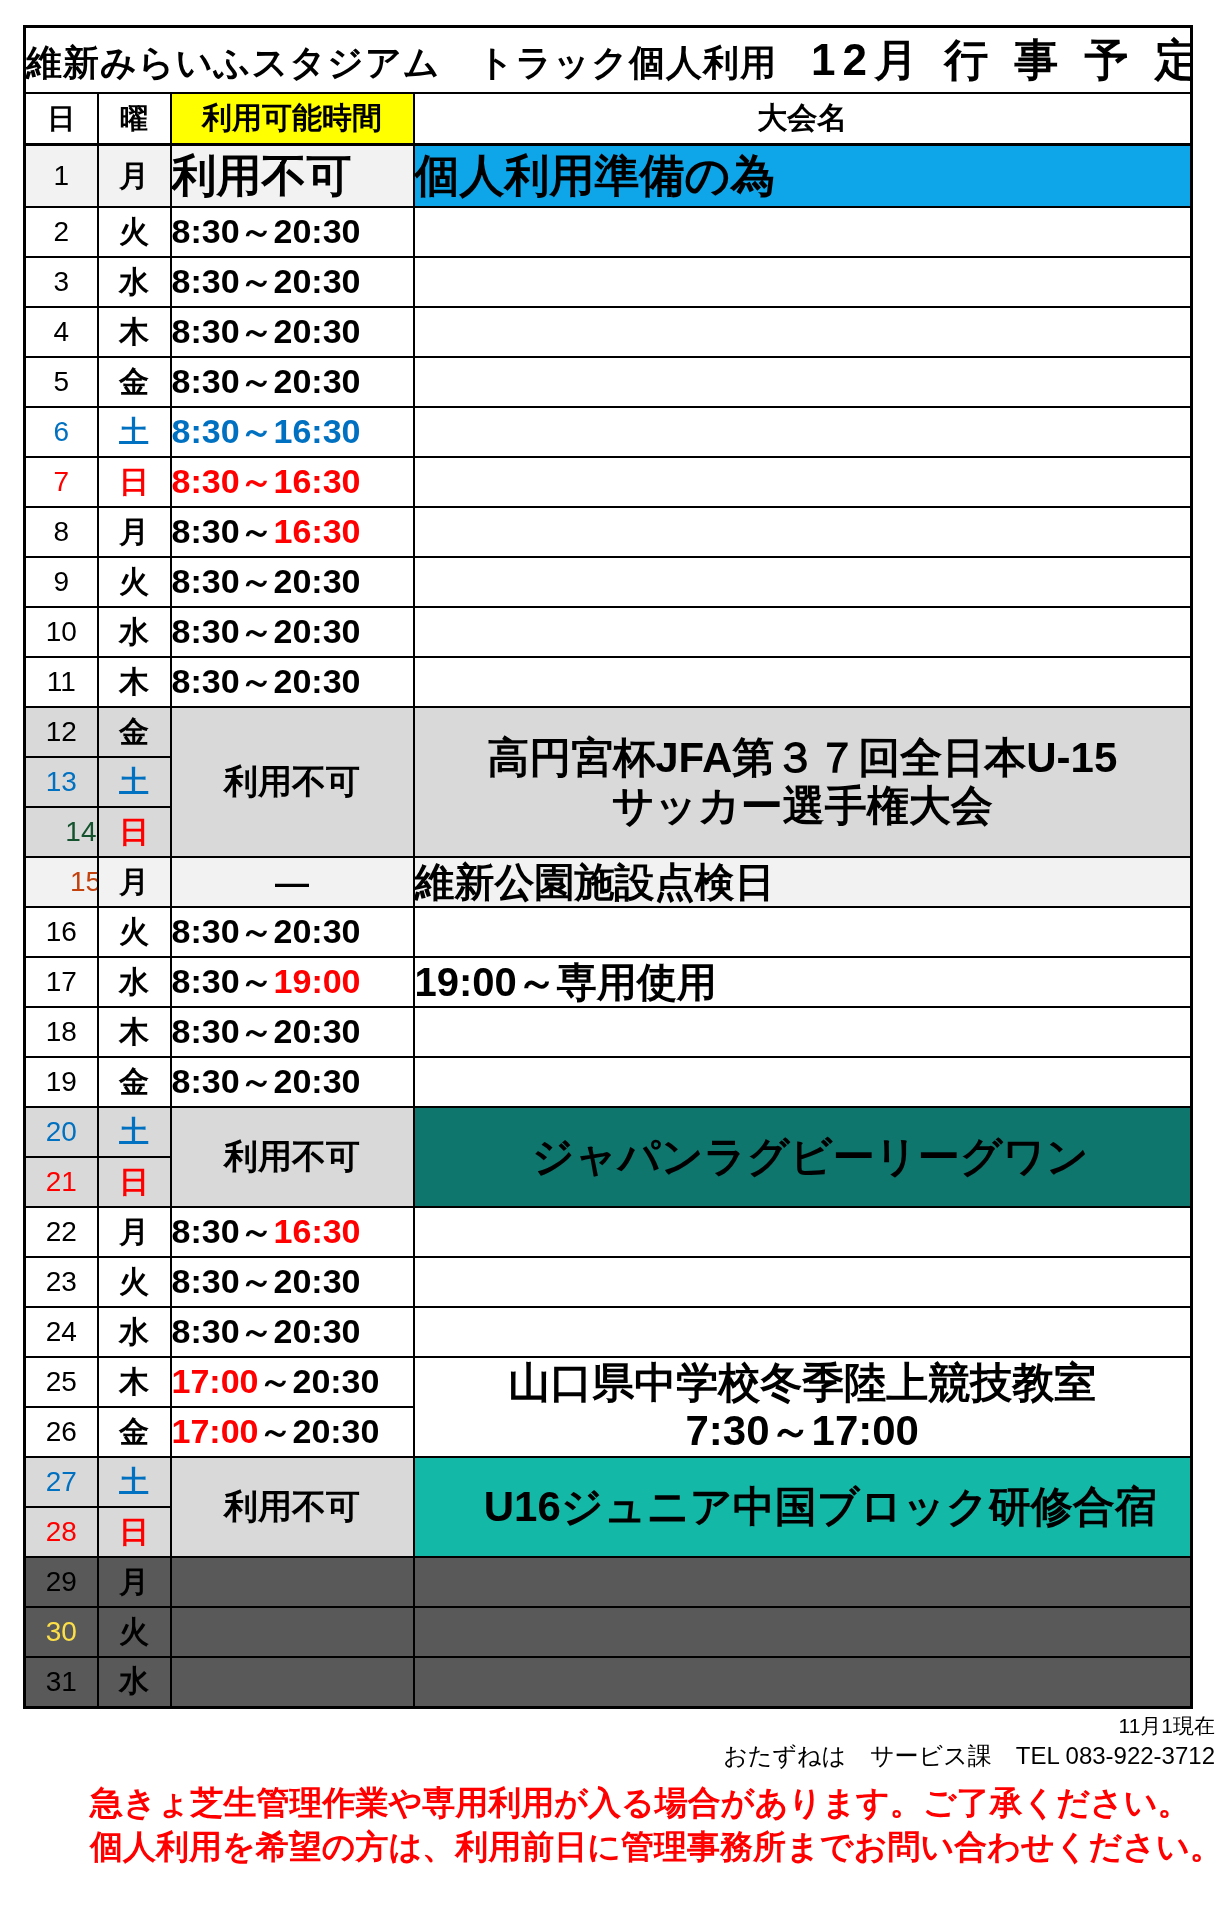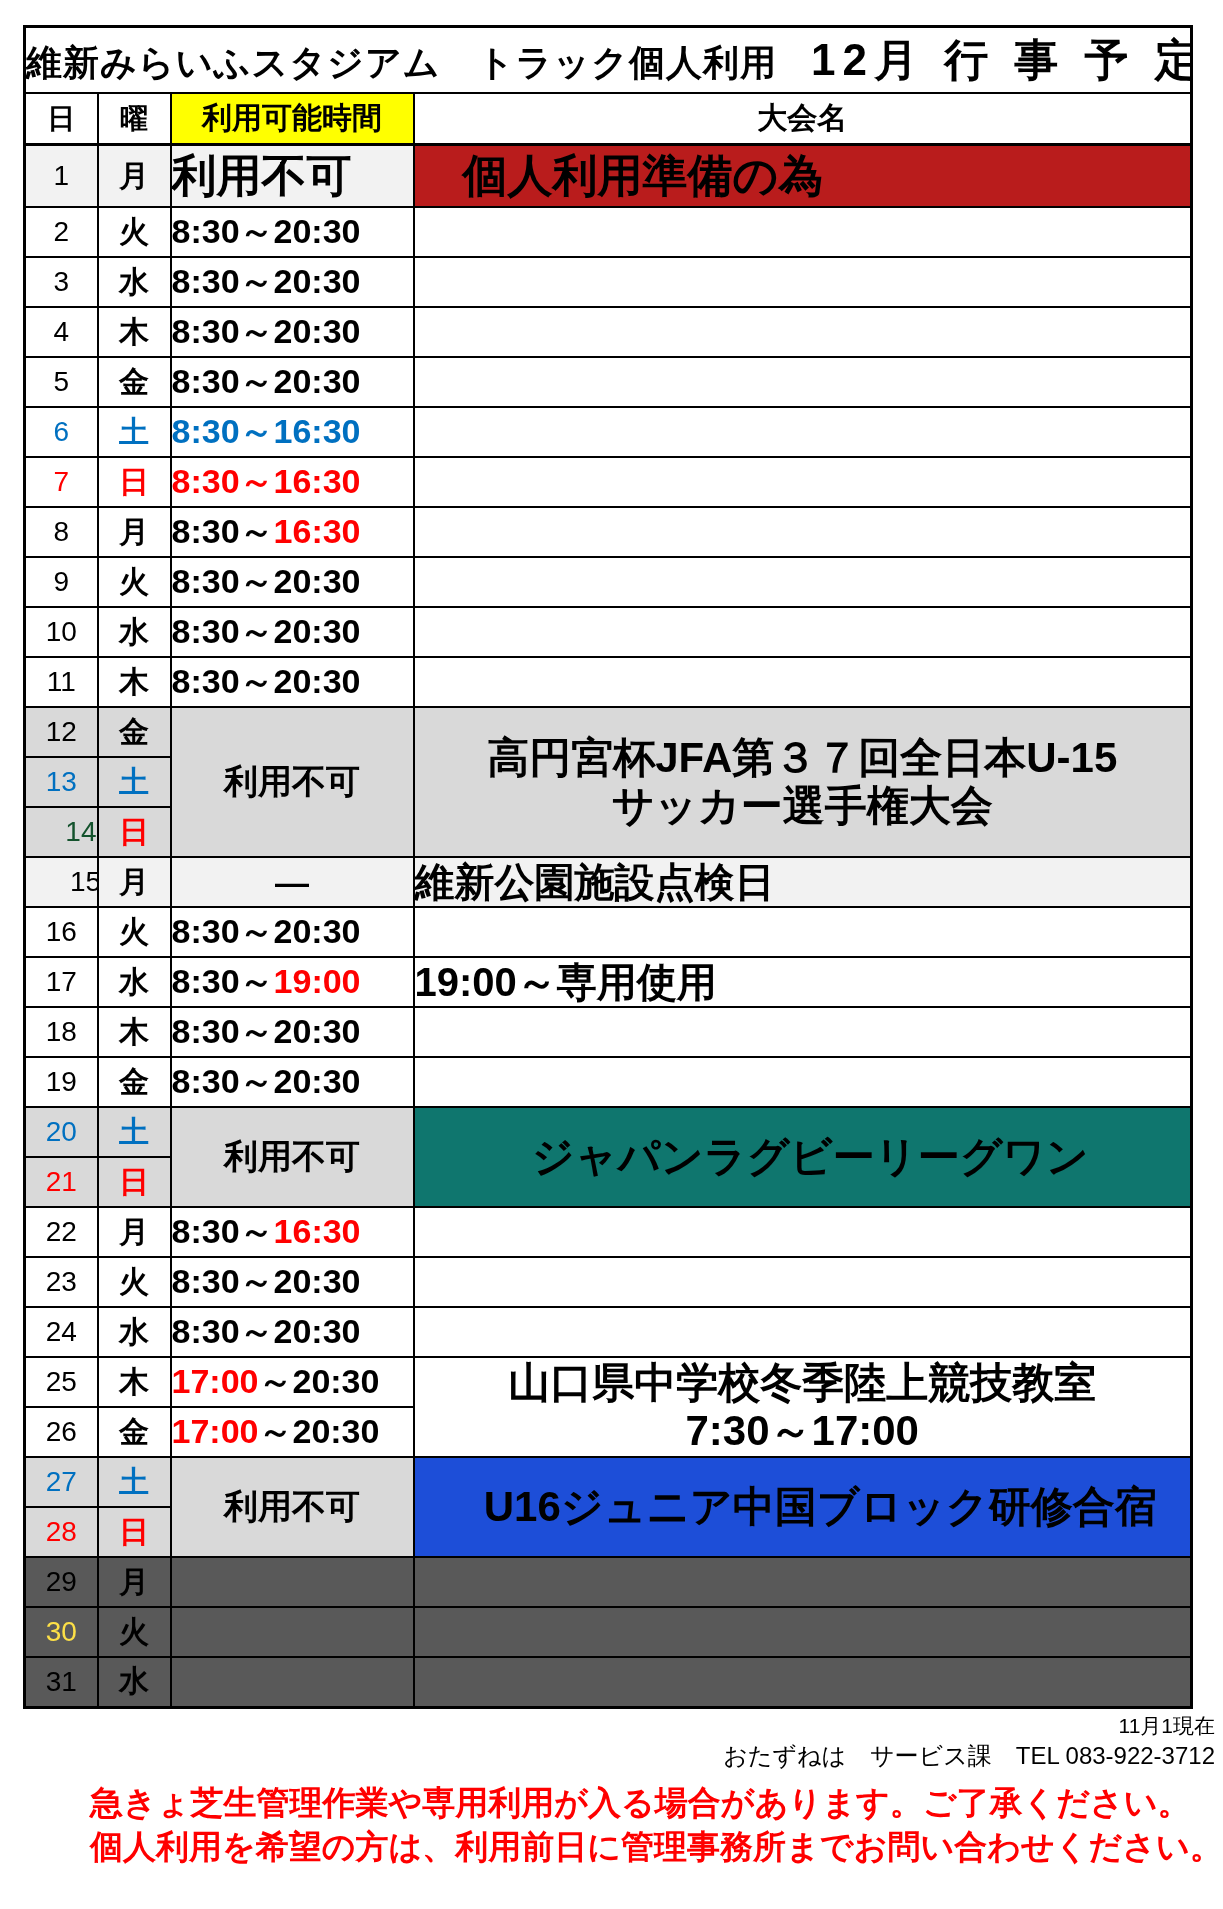--- a/index.html
+++ b/index.html
@@ -78,21 +78,21 @@
         <td class="h-wd">曜</td>
         <td class="h-time" style="background: rgb(255, 255, 0);">利用可能時間</td>
         <td class="h-event">大会名</td>
       </tr>
     </thead>
     <tbody id="tbody">
         <tr>
           <td class="day" style="color: rgb(0, 0, 0); background: rgb(242, 242, 242);">1</td>
           <td class="wd" style="color: rgb(0, 0, 0); background: rgb(242, 242, 242);">月</td>
           <td class="time sz-xxl" style="background: rgb(242, 242, 242);"><span style="color: rgb(0, 0, 0);">利用不可</span></td>
-          <td class="event sz-xxl" style="background: #b91c1c; padding-left: 48px;"><span>個人利用準備の為</span></td>
+          <td class="event sz-xxl" style="background: #0ea5e9;"><span>個人利用準備の為</span></td>
         </tr>
         <tr>
           <td class="day" style="color: rgb(0, 0, 0);">2</td>
           <td class="wd" style="color: rgb(0, 0, 0);">火</td>
           <td class="time"><span style="color: rgb(0, 0, 0);">8:30～20:30</span></td>
           <td class="event"></td>
         </tr>
         <tr>
           <td class="day" style="color: rgb(0, 0, 0);">3</td>
           <td class="wd" style="color: rgb(0, 0, 0);">水</td>
@@ -155,21 +155,21 @@
         </tr>
         <tr>
           <td class="day" style="color: rgb(0, 112, 192); background: rgb(217, 217, 217);">13</td>
           <td class="wd" style="color: rgb(0, 112, 192); background: rgb(217, 217, 217);">土</td>
         </tr>
         <tr>
           <td class="day" style="color: #14532d; background: rgb(217, 217, 217); text-align: right;">14</td>
           <td class="wd" style="color: rgb(255, 0, 0); background: rgb(217, 217, 217);">日</td>
         </tr>
         <tr>
-          <td class="day" style="color: #000000; background: rgb(242, 242, 242); padding-left: 44px;">15</td>
+          <td class="day" style="color: #c2410c; background: rgb(242, 242, 242); padding-left: 44px;">15</td>
           <td class="wd" style="color: rgb(0, 0, 0); background: rgb(242, 242, 242);">月</td>
           <td class="time al-c" style="background: rgb(242, 242, 242);"><span style="color: rgb(0, 0, 0);">—</span></td>
           <td class="event" style="background: rgb(242, 242, 242);"><span>維新公園施設点検日</span></td>
         </tr>
         <tr>
           <td class="day" style="color: rgb(0, 0, 0);">16</td>
           <td class="wd" style="color: rgb(0, 0, 0);">火</td>
           <td class="time"><span style="color: rgb(0, 0, 0);">8:30～20:30</span></td>
           <td class="event"></td>
         </tr>
@@ -227,21 +227,21 @@
         </tr>
         <tr>
           <td class="day" style="color: rgb(0, 0, 0);">26</td>
           <td class="wd" style="color: rgb(0, 0, 0);">金</td>
           <td class="time"><span style="color: rgb(255, 0, 0);">17:00</span><span style="color: rgb(0, 0, 0);">～20:30</span></td>
         </tr>
         <tr>
           <td class="day" style="color: rgb(0, 112, 192); background: rgb(217, 217, 217);">27</td>
           <td class="wd" style="color: rgb(0, 112, 192); background: rgb(217, 217, 217);">土</td>
           <td class="time al-c" rowspan="2" style="background: rgb(217, 217, 217);"><span style="color: rgb(0, 0, 0);">利用不可</span></td>
-          <td class="event al-c sz-xl" rowspan="2" style="background: #1d4ed8; padding-left: 36px;"><span>U16ジュニア中国ブロック研修合宿</span></td>
+          <td class="event al-c sz-xl" rowspan="2" style="background: #14b8a6; padding-left: 36px;"><span>U16ジュニア中国ブロック研修合宿</span></td>
         </tr>
         <tr>
           <td class="day" style="color: rgb(255, 0, 0); background: rgb(217, 217, 217);">28</td>
           <td class="wd" style="color: rgb(255, 0, 0); background: rgb(217, 217, 217);">日</td>
         </tr>
         <tr>
           <td class="day" style="color: rgb(0, 0, 0); background: rgb(89, 89, 89);">29</td>
           <td class="wd" style="color: rgb(0, 0, 0); background: rgb(89, 89, 89);">月</td>
           <td class="time" style="background: rgb(89, 89, 89);"></td>
           <td class="event" style="background: rgb(89, 89, 89);"></td>

